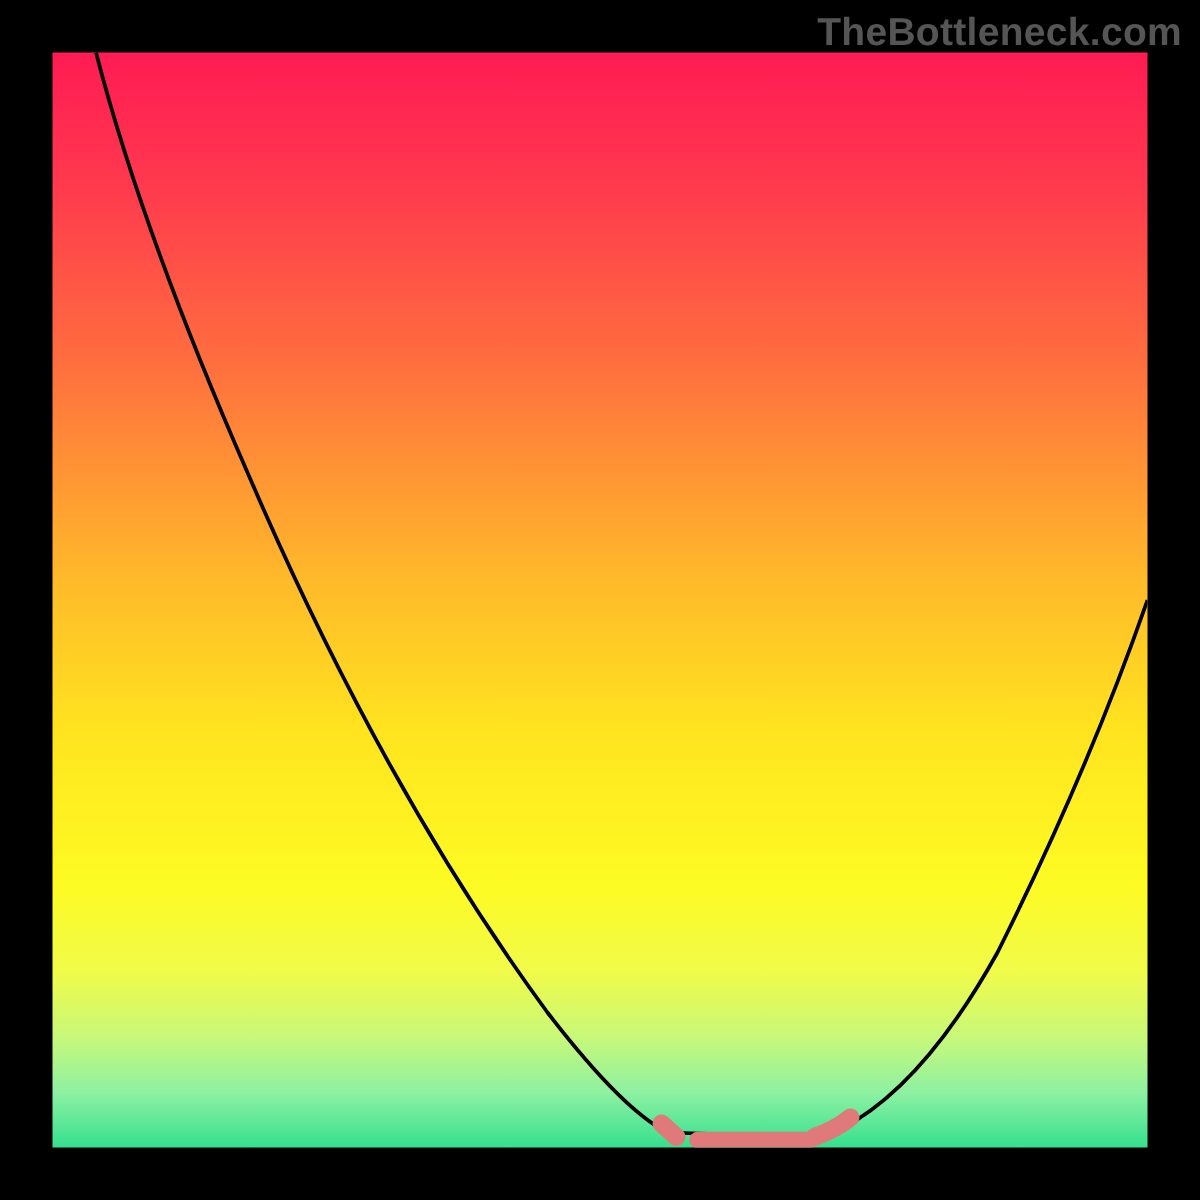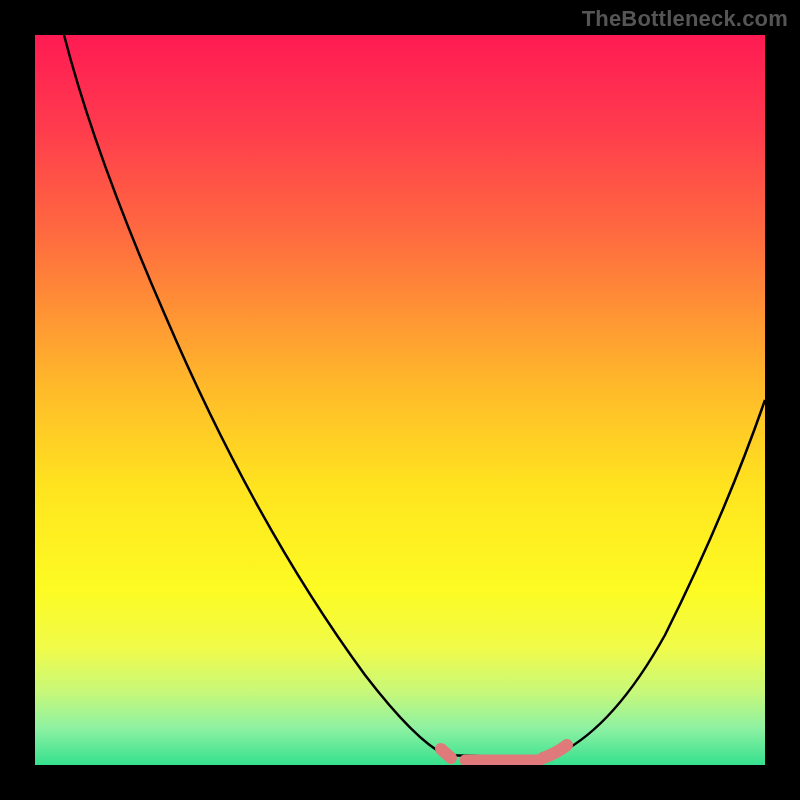--- a/index.html
+++ b/index.html
@@ -15,21 +15,21 @@
     position: relative;
     width: 800px;
     height: 800px;
     background: #000;
   }
   .watermark {
     position: absolute;
     top: 6px;
     right: 12px;
     color: #555;
-    font-size: 22px;
+    font-size: 26px;
     font-weight: 600;
     letter-spacing: 0.2px;
     z-index: 10;
   }
   .plot-area {
     position: absolute;
     left: 35px;
     top: 35px;
     width: 730px;
     height: 730px;

